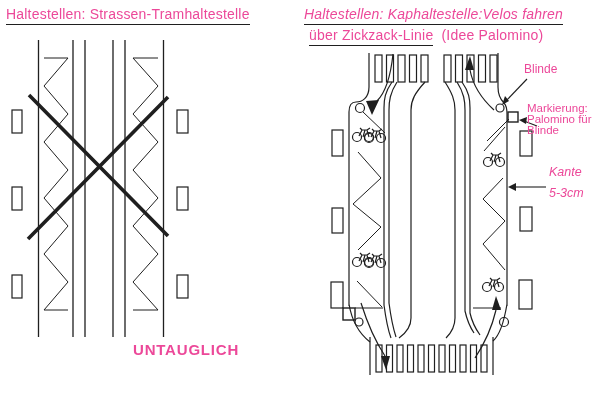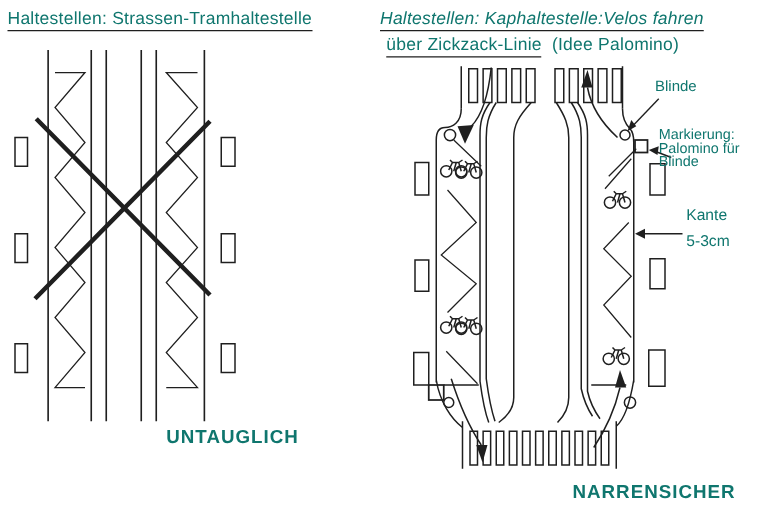--- a/index.html
+++ b/index.html
@@ -9,21 +9,21 @@
     -webkit-font-smoothing:antialiased;
   }
   .stage{
     position:relative;
     width:608px;height:413px;
     background:#ffffff;
     color:#1f1f1f;
     overflow:hidden;
   }
   .stage svg{position:absolute;left:0;top:0;}
-  .label{position:absolute;color:#0f766e;white-space:nowrap;}
+  .label{position:absolute;color:#ec4899;white-space:nowrap;}
   .title{font-size:14px;letter-spacing:0.2px;}
   .title .u{border-bottom:1px solid #1f1f1f;padding-bottom:2px;display:inline-block;}
   .small-label{font-size:11.5px;line-height:11px;}
   .verdict{font-size:15px;font-weight:bold;letter-spacing:0.8px;}
   .center{text-align:left;margin-top:13px;}
   .blk{display:block;}
 </style>
 </head>
 <body>
 
@@ -174,21 +174,20 @@
   </div>
 
   <div class="label small-label" style="left:524px;top:64px;font-size:12px;">Blinde</div>
 
   <div class="label small-label center" style="left:527px;top:90px;width:74px;">
     <span class="blk">Markierung:</span>
     <span class="blk">Palomino für</span>
     <span class="blk">Blinde</span>
   </div>
 
-  <div class="label" style="left:549px;top:165px;font-size:12.5px;">
+  <div class="label" style="left:549px;top:165px;font-size:12.5px;font-style:italic;">
     <span class="blk">Kante</span>
     <span class="blk" style="margin-top:7px;">5-3cm</span>
   </div>
 
   <div class="label verdict" style="left:133px;top:341px;text-align:center;">UNTAUGLICH</div>
-  <div class="label verdict" style="left:458px;top:385px;">NARRENSICHER</div>
 
 </div>
 
 </body></html>

